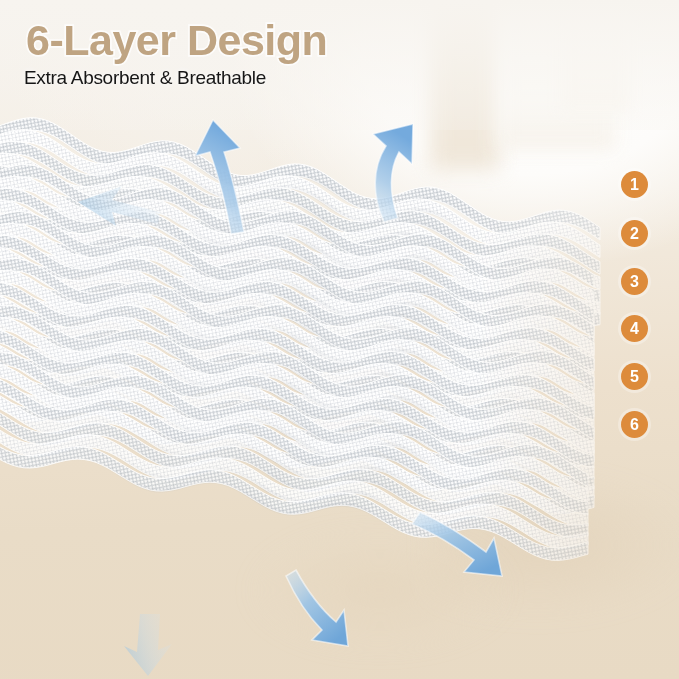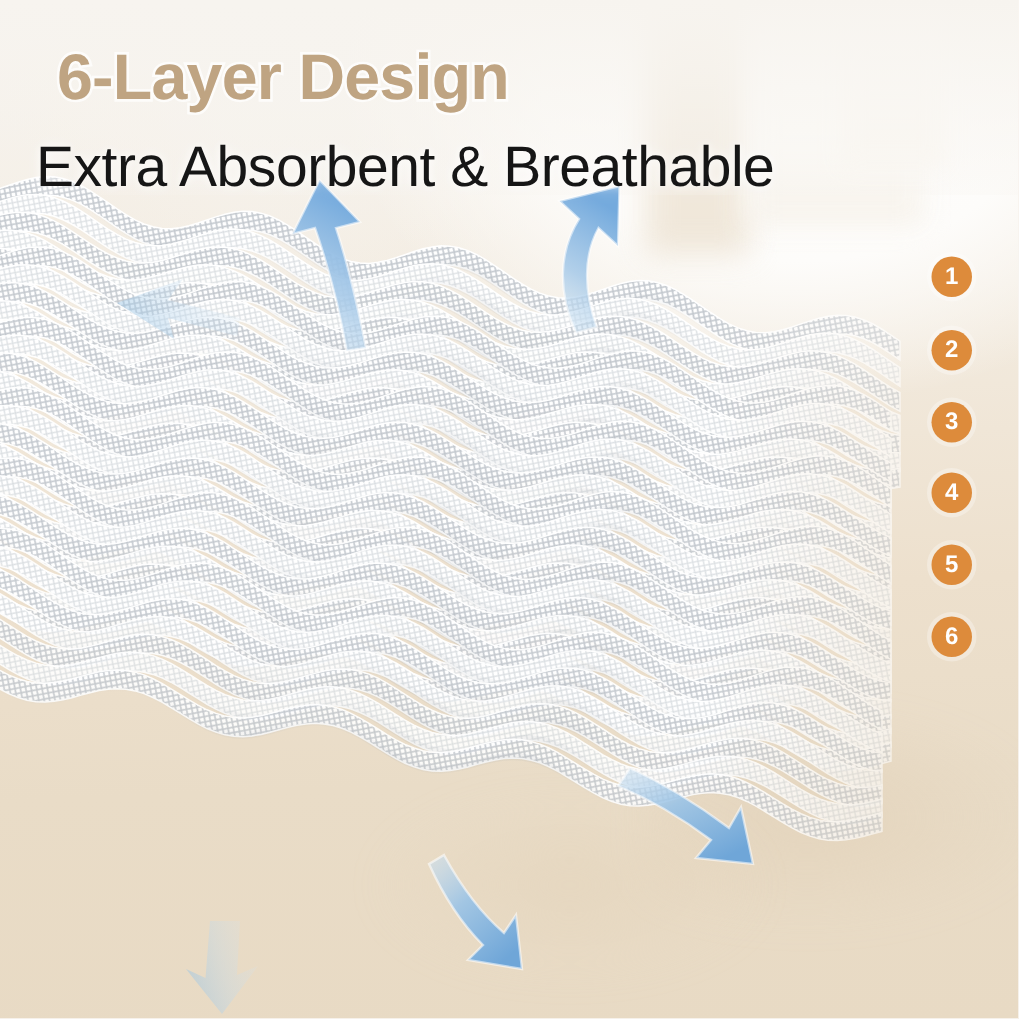--- a/index.html
+++ b/index.html
@@ -79,25 +79,25 @@
     z-index: 40;
   }
   .title {
     font-size: 43px;
     font-weight: 700;
     letter-spacing: -0.5px;
     line-height: 1.05;
     color: #bfa482;
     -webkit-text-stroke: 3.5px rgba(255,255,255,.72);
     paint-order: stroke fill;
-    margin: 16px;
+    margin: 4px;
     white-space: nowrap;
   }
   .subtitle {
-    font-size: 38px;
+    font-size: 19px;
     font-weight: 400;
     letter-spacing: -0.3px;
     color: #161616;
     margin: 4px 0 0 2px;
     white-space: nowrap;
     text-shadow: 0 0 6px rgba(255,255,255,.85), 0 0 12px rgba(255,255,255,.65);
   }
 
   
   #mesh-stack {

